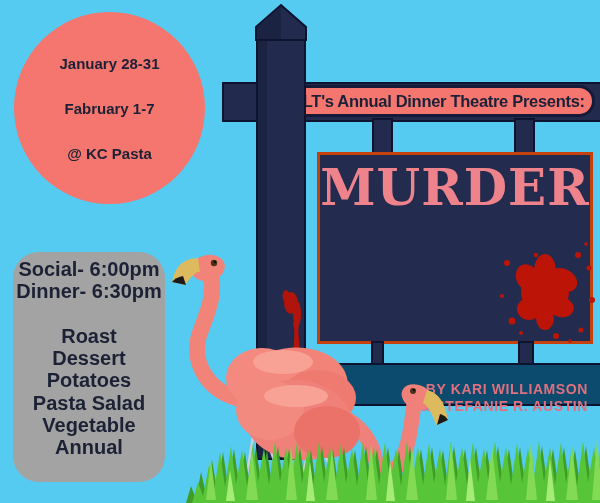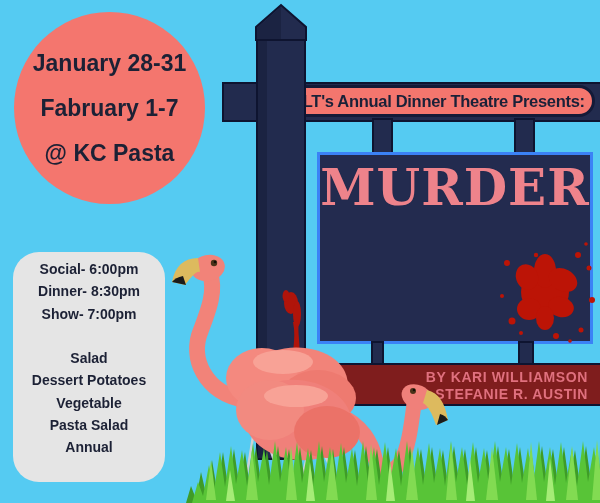--- a/index.html
+++ b/index.html
@@ -7,27 +7,27 @@
     position:relative;width:600px;height:503px;overflow:hidden;
     background:#55CBF2;
     font-family:"Liberation Sans", sans-serif;
   }
   .abs{position:absolute;}
 
   
   .dates-circle{
     left:14px;top:12px;width:191px;height:192px;border-radius:50%;
     background:#F4766E;display:flex;flex-direction:column;justify-content:center;
-    text-align:center;color:#1C2135;font-weight:bold;font-size:23px;line-height:45px;
+    text-align:center;color:#1C2135;font-weight:bold;font-size:15px;line-height:45px;
   }
 
   
   .schedule-box{
     left:13px;top:252px;width:152px;height:230px;border-radius:26px;
-    background:#e5e5e5;color:#1C2135;font-weight:bold;font-size:14px;
+    background:#a3a3a3;color:#1C2135;font-weight:bold;font-size:20px;
     text-align:center;padding-top:6px;box-sizing:border-box;
   }
   .sched-line{min-height:22.3px;line-height:22.3px;}
 
   
   .top-bar{
     left:222px;top:82px;width:378px;height:40px;background:#222B4E;
     border:2px solid #0E1430;border-right:0;box-sizing:border-box;
   }
   .presents-pill{
@@ -37,32 +37,32 @@
     color:#1A2138;font-weight:bold;font-size:16.5px;letter-spacing:-0.3px;white-space:nowrap;
   }
   .connector{background:#222B4E;border:2px solid #0E1430;box-sizing:border-box;}
   .conn-tl{left:372px;top:118px;width:21px;height:38px;}
   .conn-tr{left:514px;top:118px;width:21px;height:38px;}
   .conn-bl{left:371px;top:341px;width:13px;height:26px;}
   .conn-br{left:518px;top:341px;width:16px;height:26px;}
 
   .main-board{
     left:317px;top:152px;width:276px;height:192px;background:#232B4F;
-    border:3px solid #3b82f6;box-sizing:border-box;
+    border:3px solid #c2410c;box-sizing:border-box;
     text-align:center;color:#EE838B;
     font-family:"DejaVu Serif", serif;font-weight:bold;
     font-size:50px;letter-spacing:1px;padding-top:2px;
     text-shadow:0 0 1px #232B4F;
   }
   .title-line{height:62px;line-height:62px;}
 
   .bottom-bar{
-    left:318px;top:363px;width:282px;height:43px;background:#7f1d1d;
+    left:318px;top:363px;width:282px;height:43px;background:#0c4a6e;
     border:2px solid #0E1430;border-right:0;box-sizing:border-box;
-    text-align:right;padding:4px 12px 0 0;
+    text-align:right;padding:16px 12px 0 0;
     color:#E0707E;font-weight:bold;font-size:14px;letter-spacing:0.6px;line-height:16.5px;
     white-space:nowrap;
   }
 
   
   .post{
     left:256px;top:36px;width:50px;height:424px;background:#222B4E;
     border:2px solid #0E1430;box-sizing:border-box;
   }
   .post-edge{position:absolute;left:0;top:0;width:9px;height:100%;background:#1B2342;}
@@ -75,27 +75,26 @@
 <div class="poster">
 
   <div class="abs dates-circle">
     <div>January 28-31</div>
     <div>Fabruary 1-7</div>
     <div>@ KC Pasta</div>
   </div>
 
   <div class="abs schedule-box">
     <div class="sched-line">Social- 6:00pm</div>
-    <div class="sched-line">Dinner- 8:30pm</div>
-    <div class="sched-line">Show- 7:00pm</div>
+    <div class="sched-line">Dinner- 6:30pm</div>
     <div class="sched-line"></div>
-    <div class="sched-line">Salad</div>
+    <div class="sched-line">Roast</div>
     <div class="sched-line">Dessert Potatoes</div>
+    <div class="sched-line">Pasta Salad</div>
     <div class="sched-line">Vegetable</div>
-    <div class="sched-line">Pasta Salad</div>
     <div class="sched-line">Annual</div>
   </div>
 
   <div class="abs top-bar">
     <div class="presents-pill">FTLT's Annual Dinner Theatre Presents:</div>
   </div>
 
   <div class="abs connector conn-tl"></div>
   <div class="abs connector conn-tr"></div>
 

